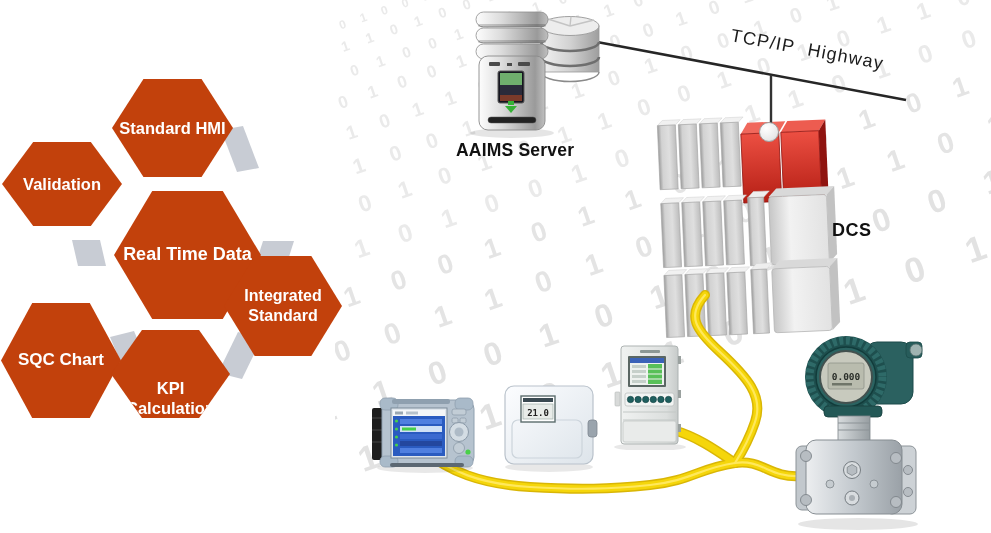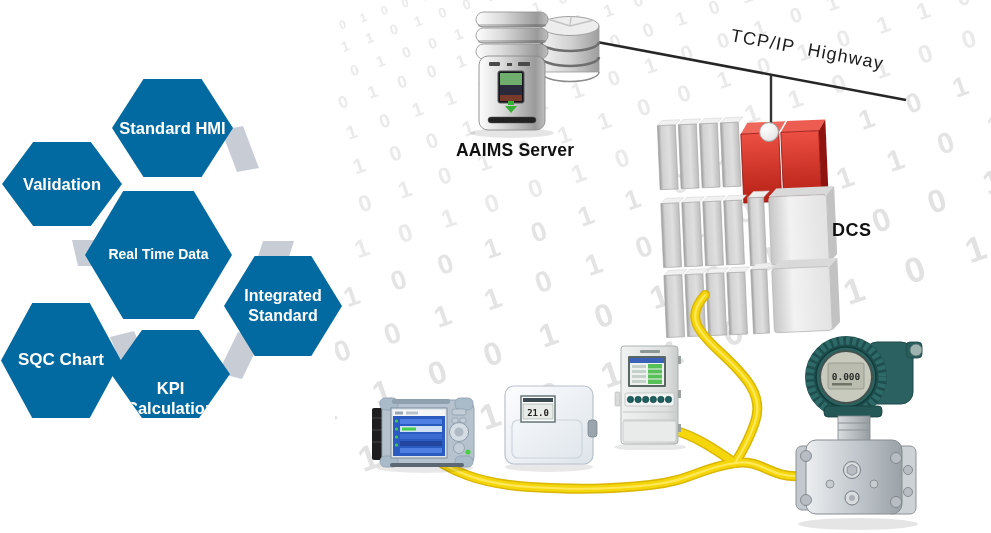--- a/index.html
+++ b/index.html
@@ -20,28 +20,28 @@
   .wm-row:nth-child(7){font-size:23px;text-indent:2.4em;}
   .wm-row:nth-child(8){font-size:25px;text-indent:.9em;}
   .wm-row:nth-child(9){font-size:27px;color:#e4e4e4;text-indent:3em;}
   .wm-row:nth-child(10){font-size:29px;color:#e4e4e4;text-indent:1.6em;}
   .wm-row:nth-child(11){font-size:32px;color:#e2e2e2;}
   .wm-row:nth-child(12){font-size:35px;color:#e2e2e2;text-indent:2.2em;}
 
   
   .hex-cluster{position:absolute;left:0;top:0;width:350px;height:470px;z-index:2;}
   .hex-connectors{position:absolute;left:0;top:0;}
-  .hex{position:absolute;background:#0369a1;color:#fff;display:flex;align-items:center;
+  .hex{position:absolute;background:#c2410c;color:#fff;display:flex;align-items:center;
        justify-content:center;text-align:center;font-weight:700;line-height:1.22;
        clip-path:polygon(0% 50%,26% 0%,74% 0%,100% 50%,74% 100%,26% 100%);}
   .hex span{display:block;padding:0 6px;}
   .hx-standard   {left:112px;top:79px; width:121px;height:98px; font-size:16.5px;}
   .hx-validation {left:2px;  top:142px;width:120px;height:84px; font-size:16.5px;}
   .hx-effmaint   {left:224px;top:134px;width:118px;height:104px;font-size:16px;}
-  .hx-center     {left:85px; top:191px;width:147px;height:128px;font-size:14px;}
+  .hx-center     {left:114px; top:191px;width:147px;height:128px;font-size:18px;}
   .hx-sqc        {left:1px;  top:267px;width:120px;height:115px; font-size:17px;margin-top:36px;}
   .hx-intnet     {left:224px;top:256px;width:118px;height:100px;font-size:16px;}
   .hx-kpi        {left:111px;top:330px;width:119px;height:88px;font-size:16.5px;align-items:flex-end;}
 
   
   .art{position:absolute;z-index:4;}
   .dcs-art{z-index:2;}
   .wires{position:absolute;left:0;top:0;z-index:3;pointer-events:none;}
 
   

